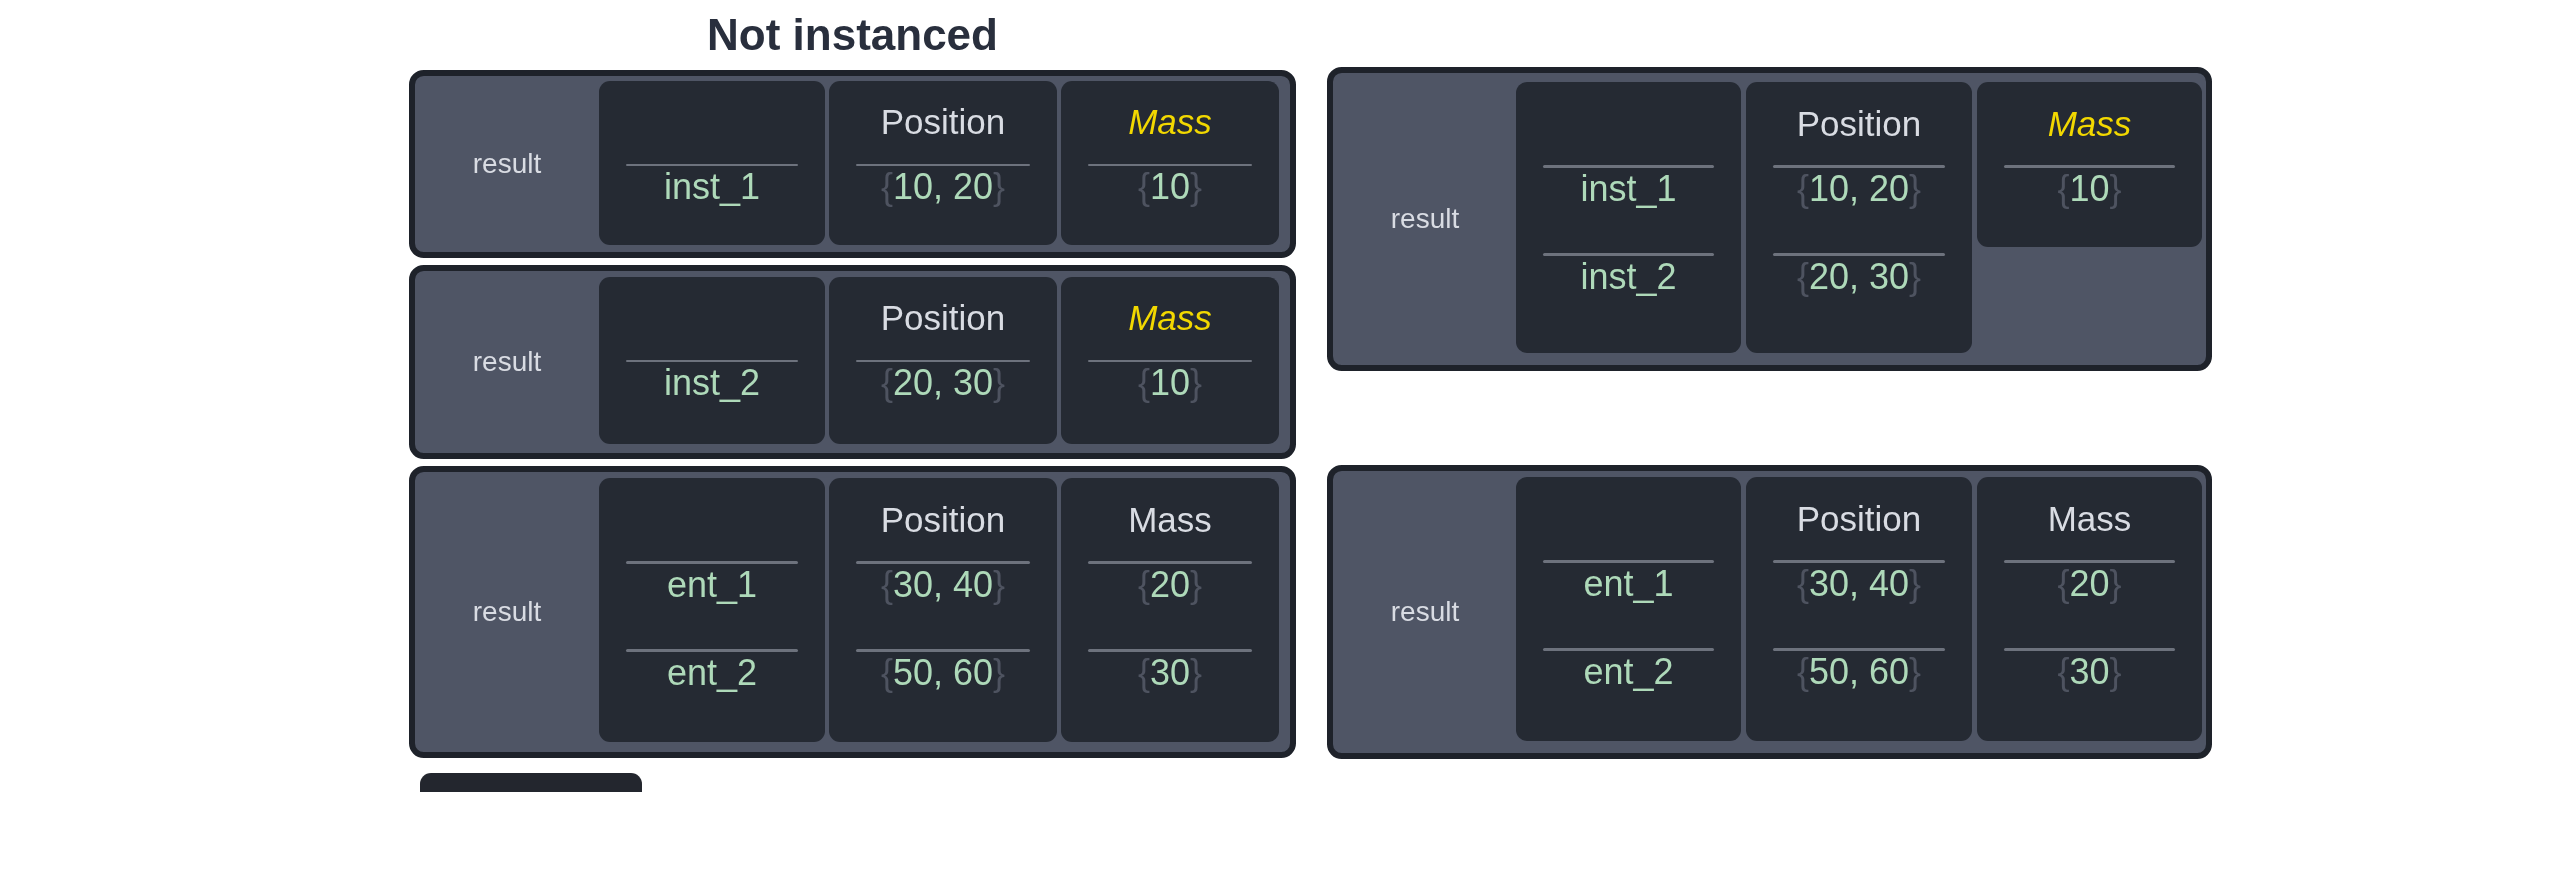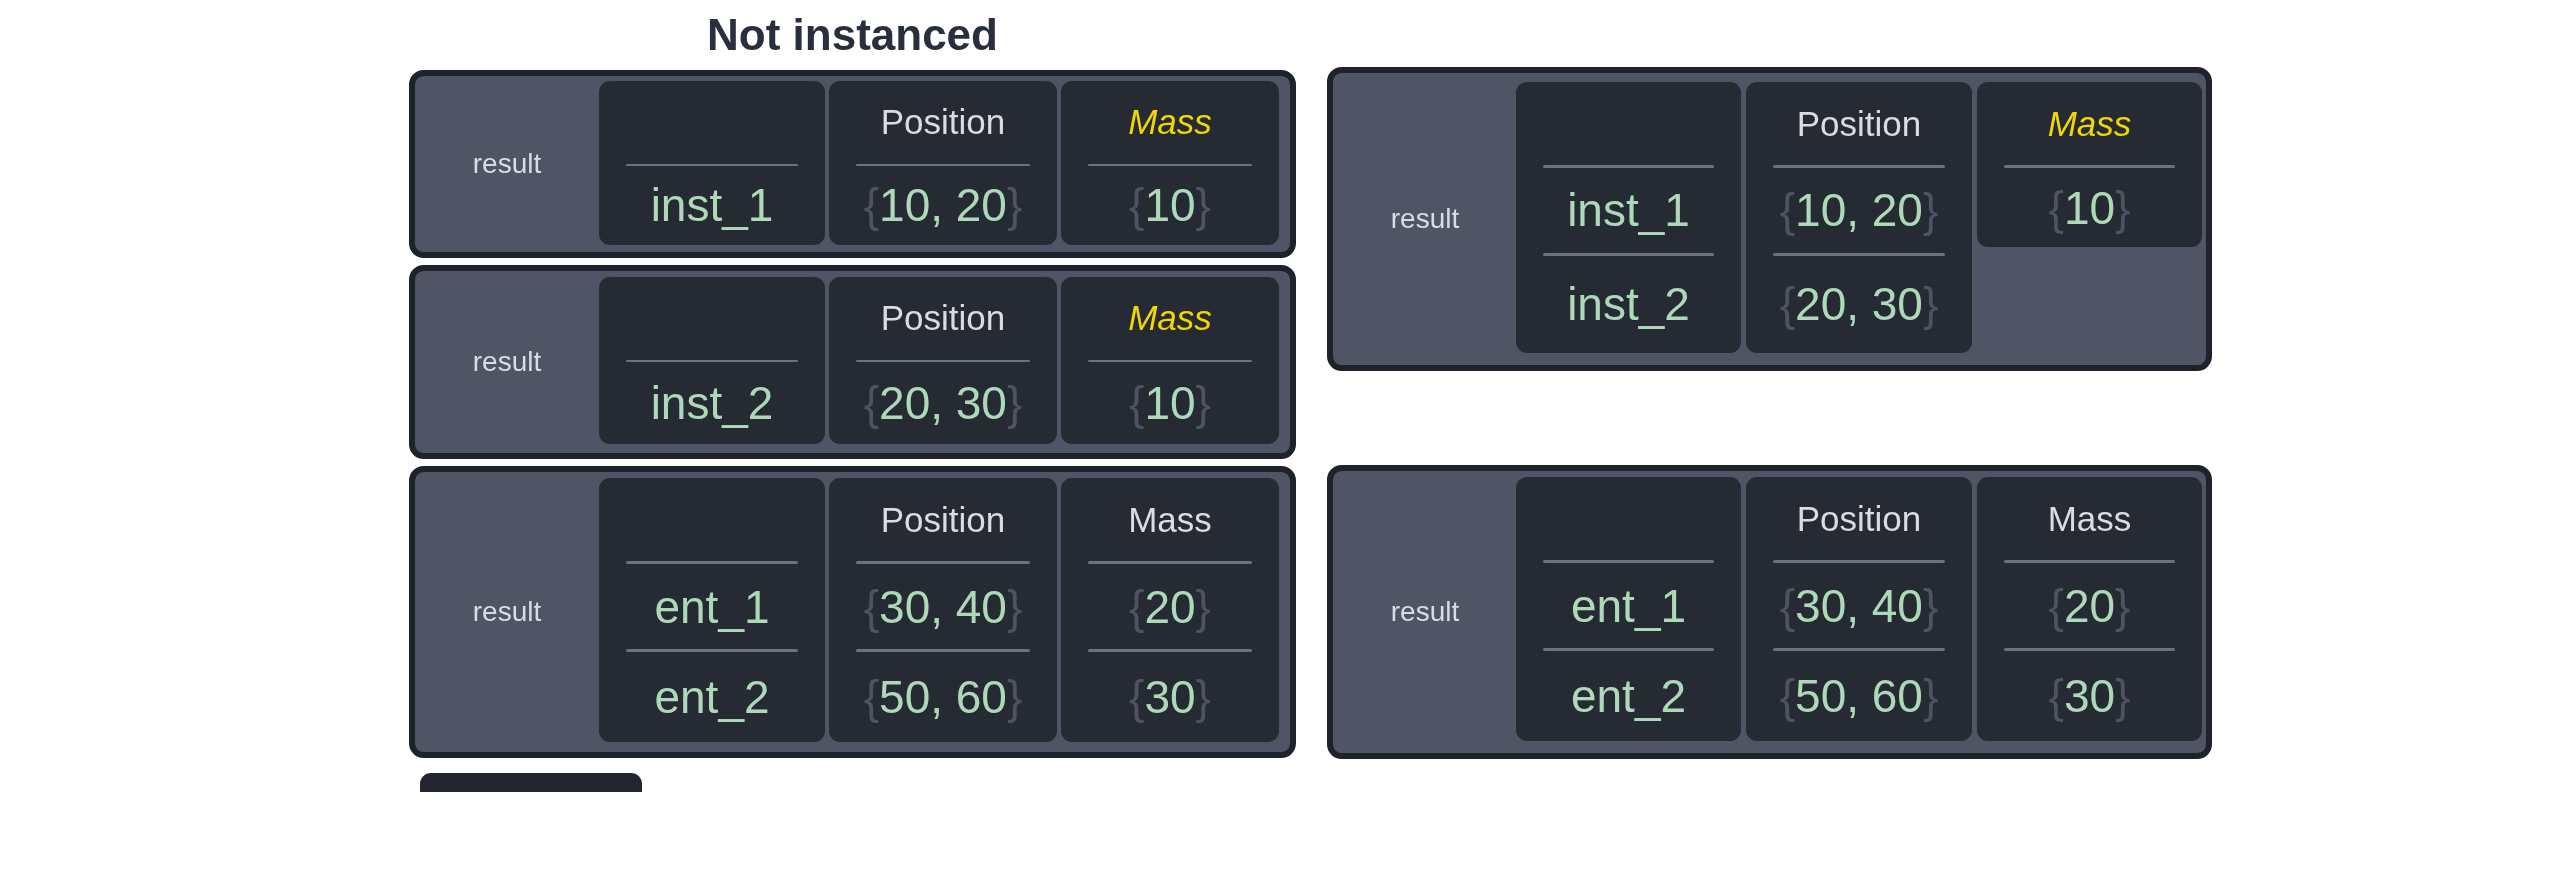--- a/index.html
+++ b/index.html
@@ -38,22 +38,22 @@
     position:absolute;background:var(--cell-bg);border-radius:11px;
     display:flex;flex-direction:column;box-sizing:border-box;
   }
   .cell-header{
     height:83px;flex:0 0 83px;display:flex;align-items:center;justify-content:center;
     color:var(--light);font-size:35px;
   }
   .cell-header.shared{color:var(--yellow);font-style:italic;}
   .sep{height:2.8px;flex:0 0 2.8px;margin:0 27px;background:var(--sep);border-radius:1.8px;}
   .cell-value{
-    flex:1 1 auto;display:flex;align-items:center;justify-content:center;
-    font-size:46px;color:var(--green);
+    flex:1 1 auto;display:flex;justify-content:center;
+    font-size:36px;color:var(--green);
   }
   .cell-value.mid{flex:0 0 85px;height:85px;}
   .brace{color:var(--brace);}
   .num{color:var(--green);}
   .legend{position:absolute;left:420px;top:773px;display:flex;gap:14.7px;}
   .legend-box{
     height:81px;border-radius:11px;background:var(--legend-bg);
     display:flex;align-items:center;justify-content:center;
     font-size:39px;color:var(--light);box-sizing:border-box;
   }

